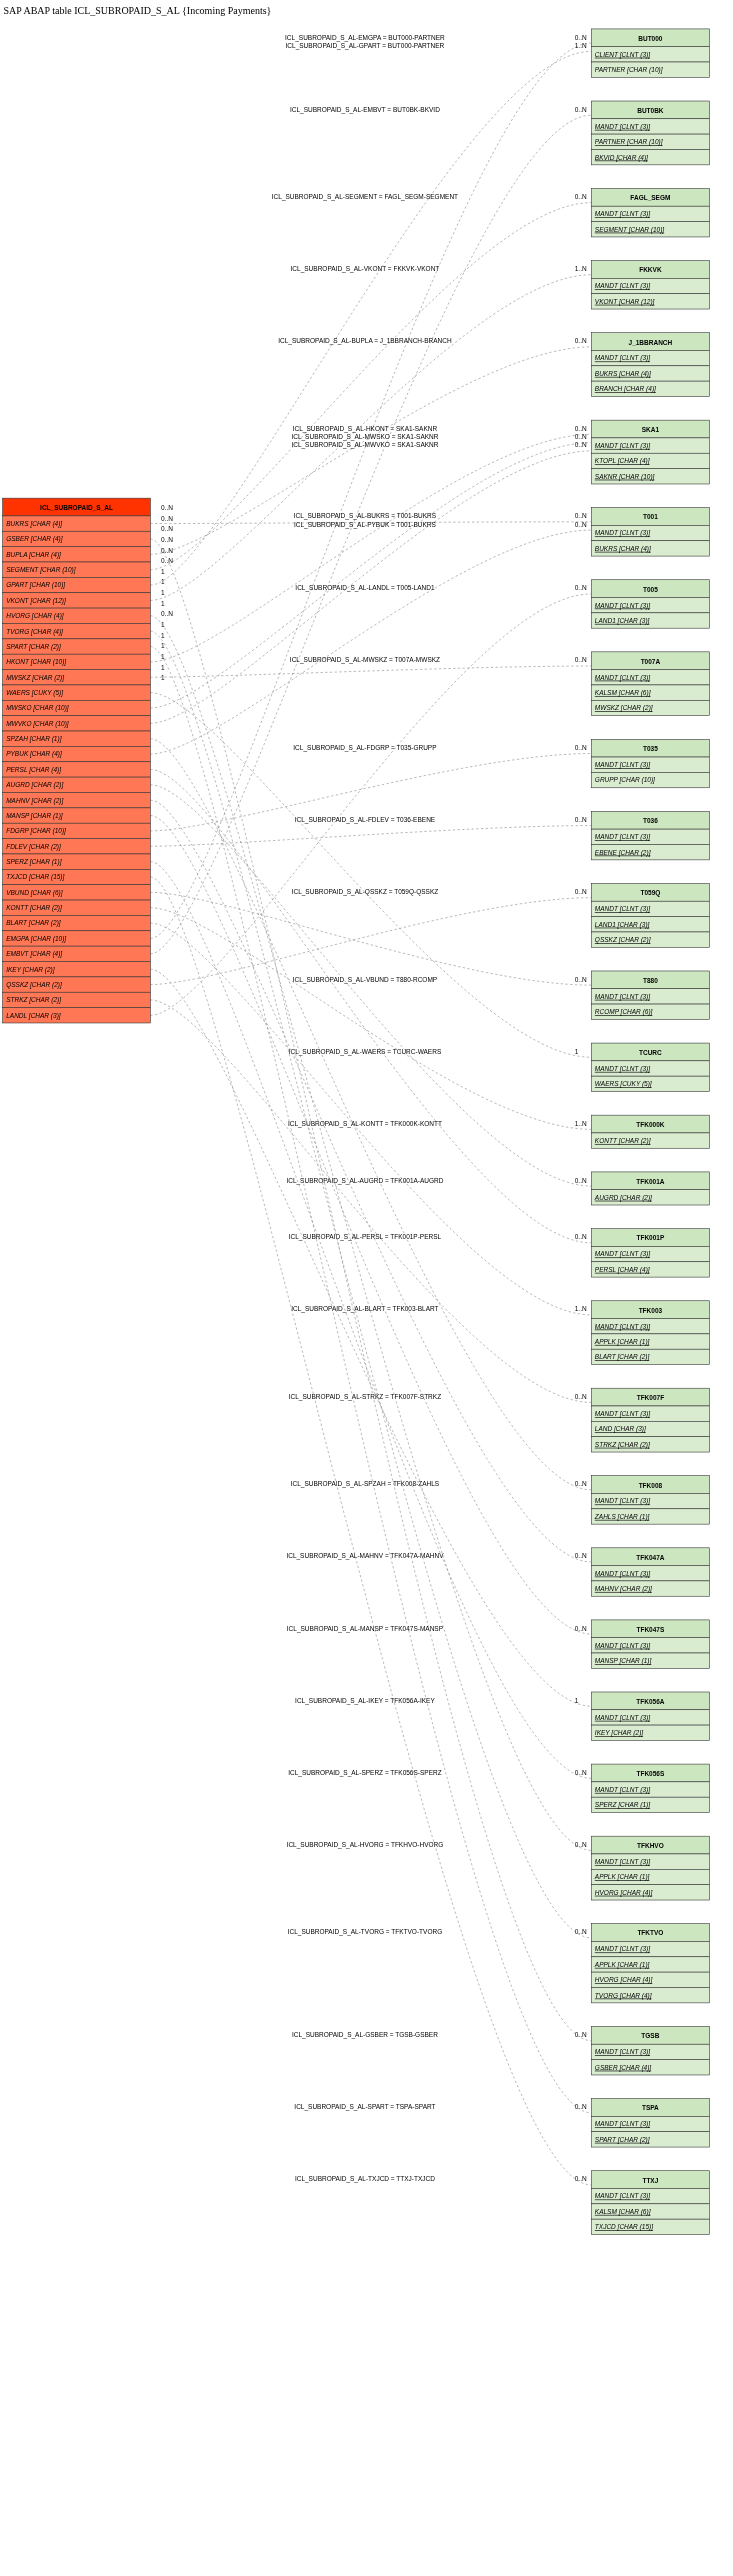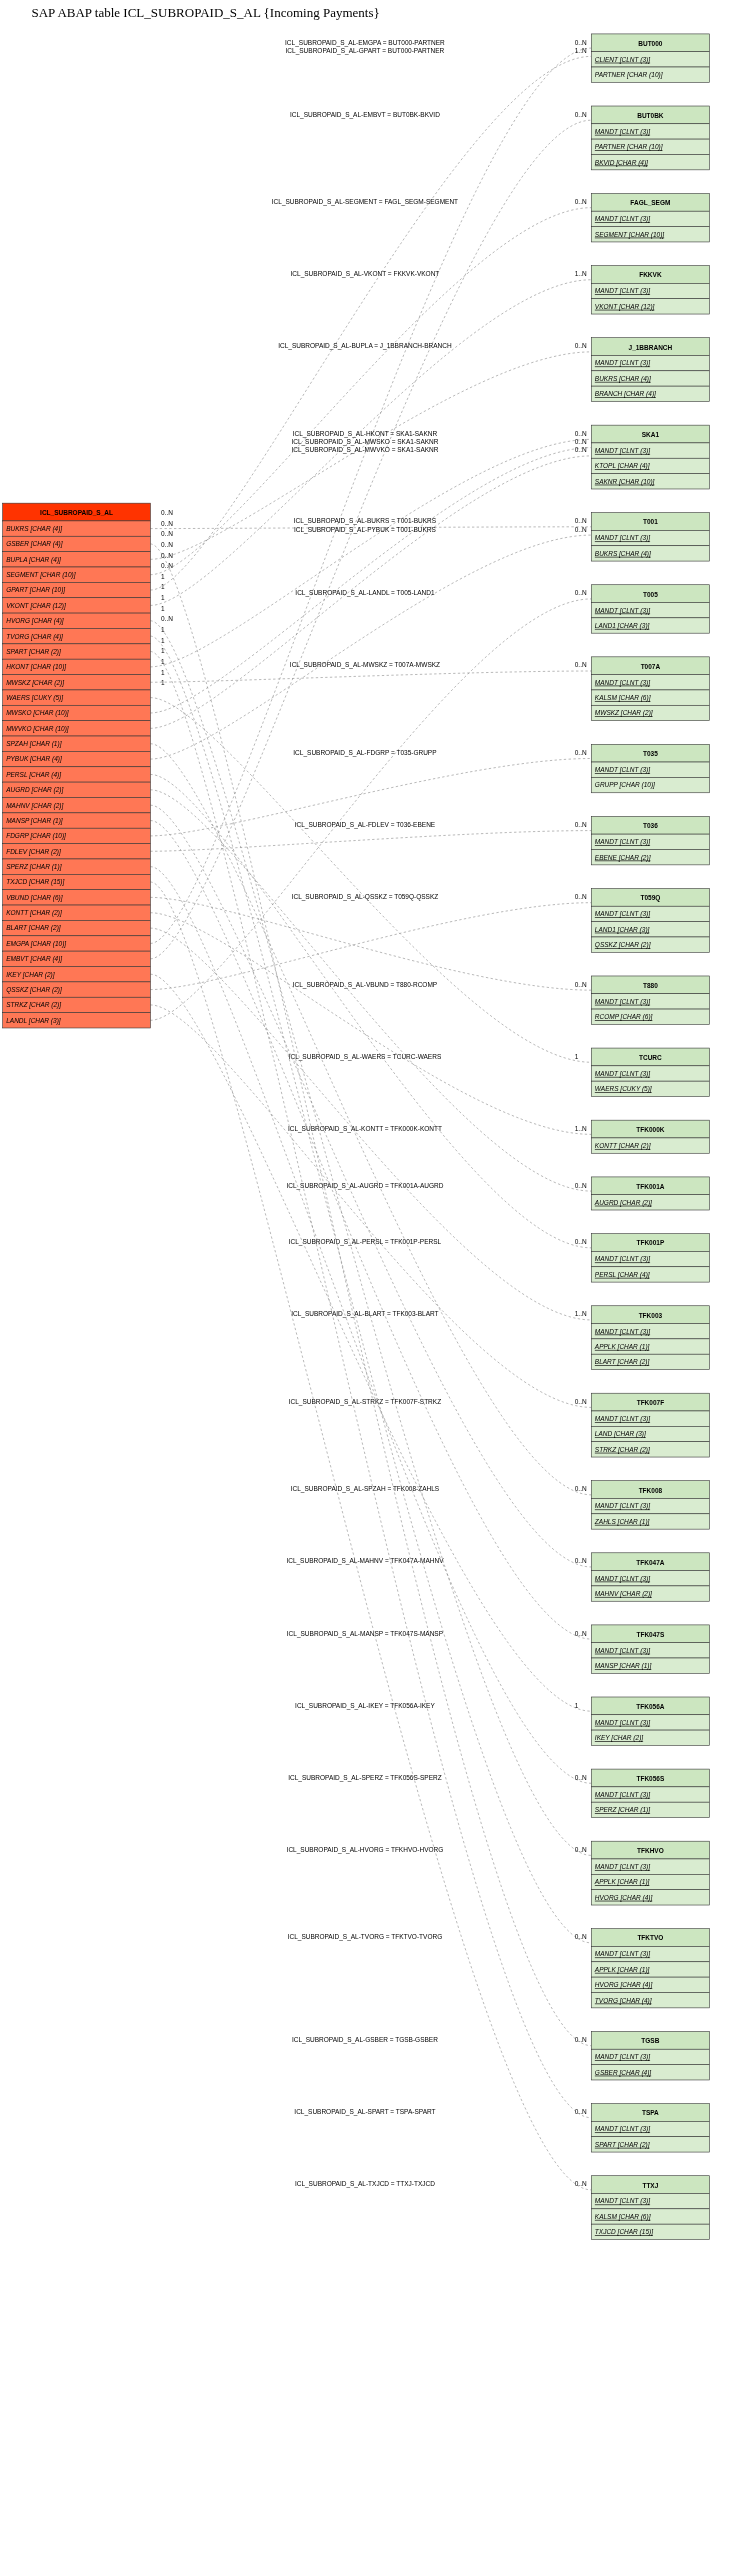--- a/index.html
+++ b/index.html
@@ -6,23 +6,22 @@
     margin:0;
     padding:0;
     font-family: Verdana, Arial, sans-serif;
     font-size:6.5px;
     background:#fff;
     color:#000;
     width:734px;
   }
   .title {
     font-family:"Times New Roman",serif;
-    font-size:13px;
+    font-size:10px;
     padding:4.7px 0 7px 3.5px;
-    margin-left:28px;
   }
   svg { display:block; }
   .hdr { font-weight:bold; text-anchor:middle; }
   .row { font-style:italic; }
   .key { text-decoration:underline; font-style:italic; }
 
   .edge { stroke:#888; stroke-width:1; stroke-dasharray:4 4; fill:none; }
   .edgelabel { font-size:11px; fill:#000; }
   .card { font-size:11px; fill:#000; }
 

